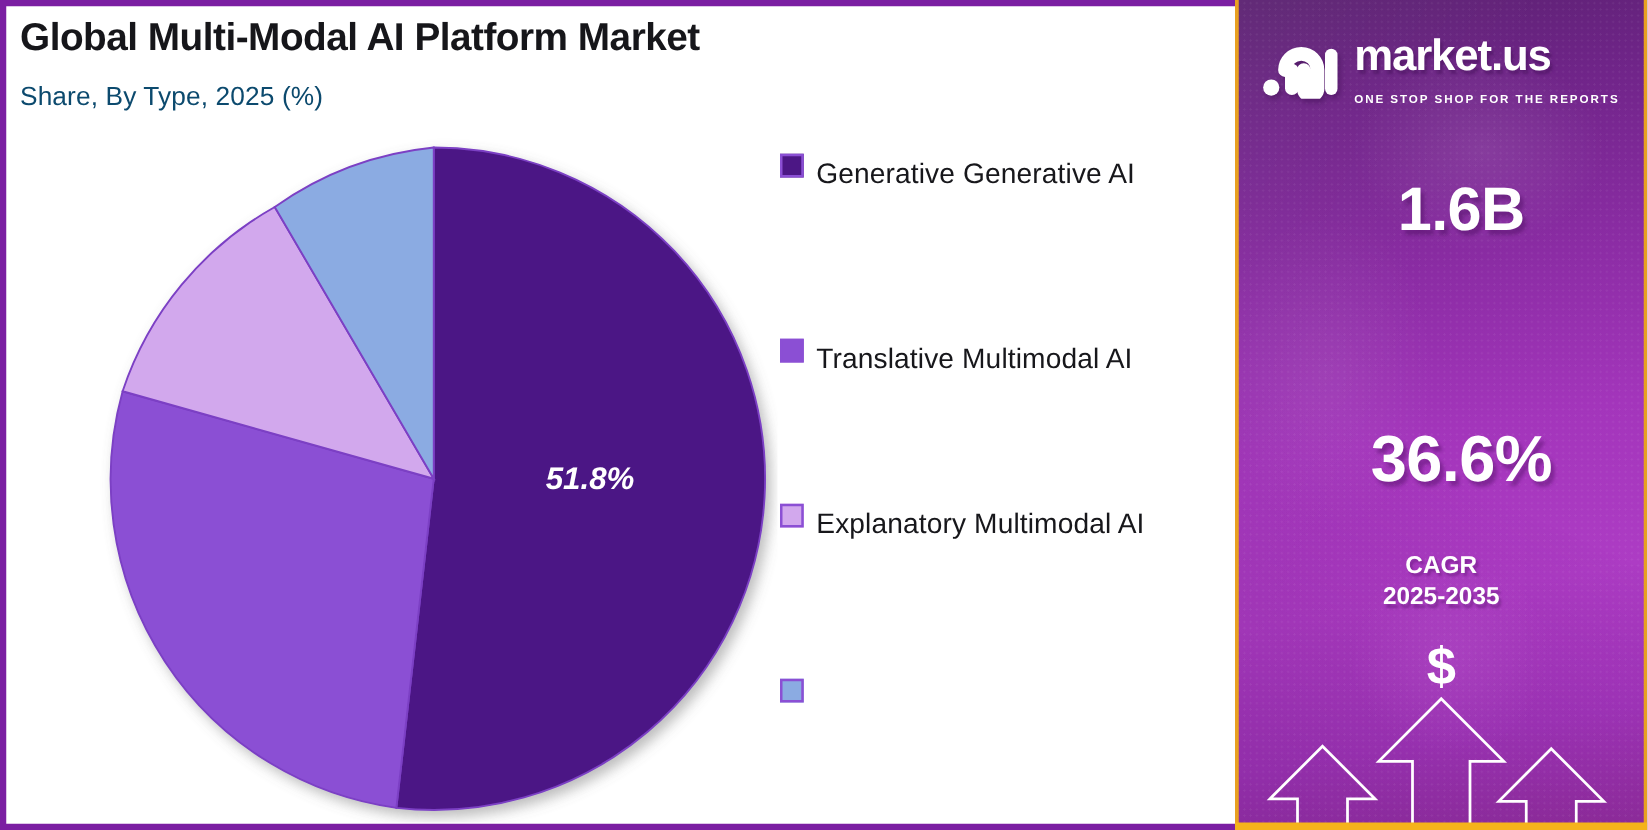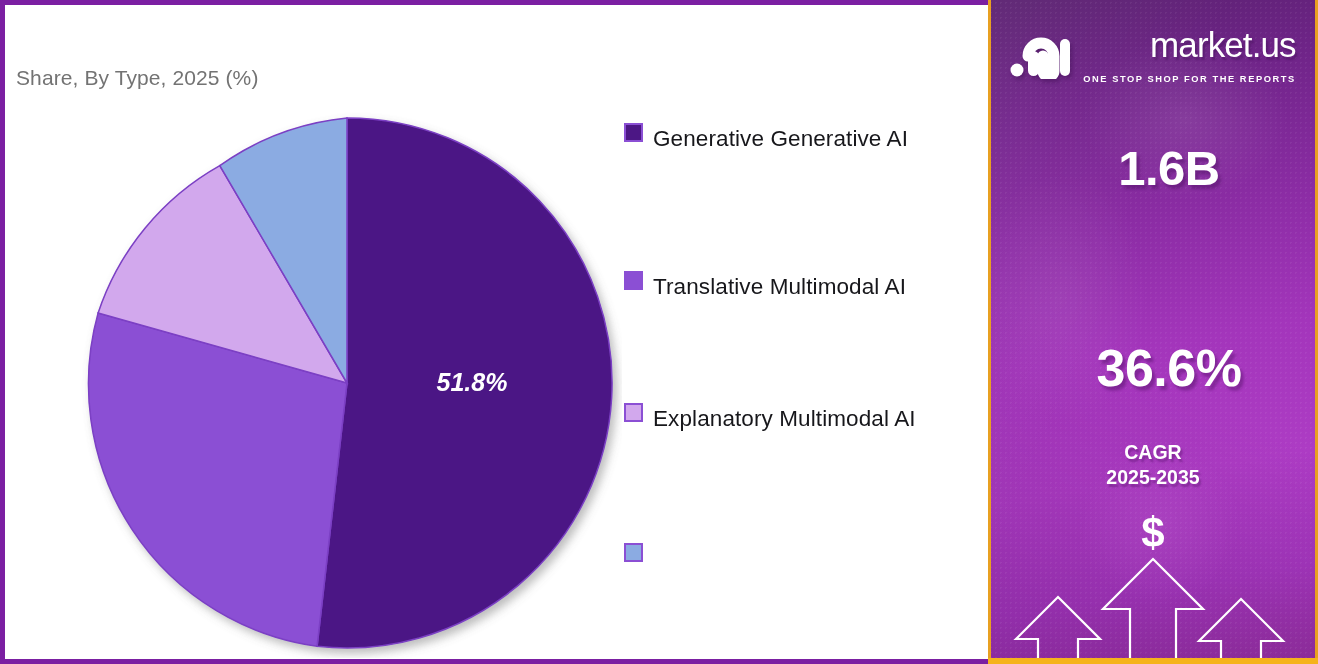--- a/index.html
+++ b/index.html
@@ -33,21 +33,21 @@
     font-weight: bold;
     color: #16161a;
     letter-spacing: -0.4px;
     white-space: nowrap;
   }
   .subtitle {
     position: absolute;
     left: 16px; top: 66px;
     font-size: 21px;
     font-weight: normal;
-    color: #737373;
+    color: #0c4a6e;
     letter-spacing: 0.1px;
     white-space: nowrap;
   }
 
   
   .pie-wrap {
     position: absolute;
     left: 72px; top: 108px;
     width: 550px; height: 550px;
   }
@@ -144,24 +144,23 @@
 
   
   .logo {
     position: absolute;
     left: 0; top: 28px; width: 330px;
     display: flex; align-items: center; justify-content: center; gap: 11px;
   }
   .logo-mark { display: block; filter: drop-shadow(2px 3px 2px rgba(60,10,80,0.45)); }
   .logo-text-wrap { text-align: left; }
   .logo-word {
-    font-size: 35px; font-weight: normal; color: #ffffff;
+    font-size: 35px; font-weight: bold; color: #ffffff;
     letter-spacing: -0.9px; line-height: 34px;
     text-shadow: 2px 3px 2px rgba(60,10,80,0.40);
-    text-align: right;
   }
   .logo-tag {
     font-size: 9.3px; font-weight: bold; color: #ffffff;
     letter-spacing: 1.55px; margin-top: 12px;
   }
 
   
   .stat-big {
     position: absolute; left: 16px; width: 330px;
     font-size: 49px; font-weight: bold; letter-spacing: -0.5px;
@@ -179,20 +178,21 @@
 
   .arrows { position: absolute; left: 0; bottom: 0; width: 330px; height: 165px; }
 </style>
 </head>
 <body>
 
 <div id="root">
 
   <div class="frame"></div>
 
+  <div class="title">Global Multi-Modal AI Platform Market</div>
   <div class="subtitle">Share, By Type, 2025 (%)</div>
 
   <div class="pie-wrap">
     <svg class="pie-svg" width="550" height="550" viewBox="0 0 550 550">
       <defs>
         <filter id="pieShadow" x="-20%" y="-20%" width="150%" height="150%">
           <feDropShadow dx="4" dy="5" stdDeviation="5" flood-color="#6b6b6b" flood-opacity="0.45"></feDropShadow>
         </filter>
       </defs>
       <g filter="url(#pieShadow)">

